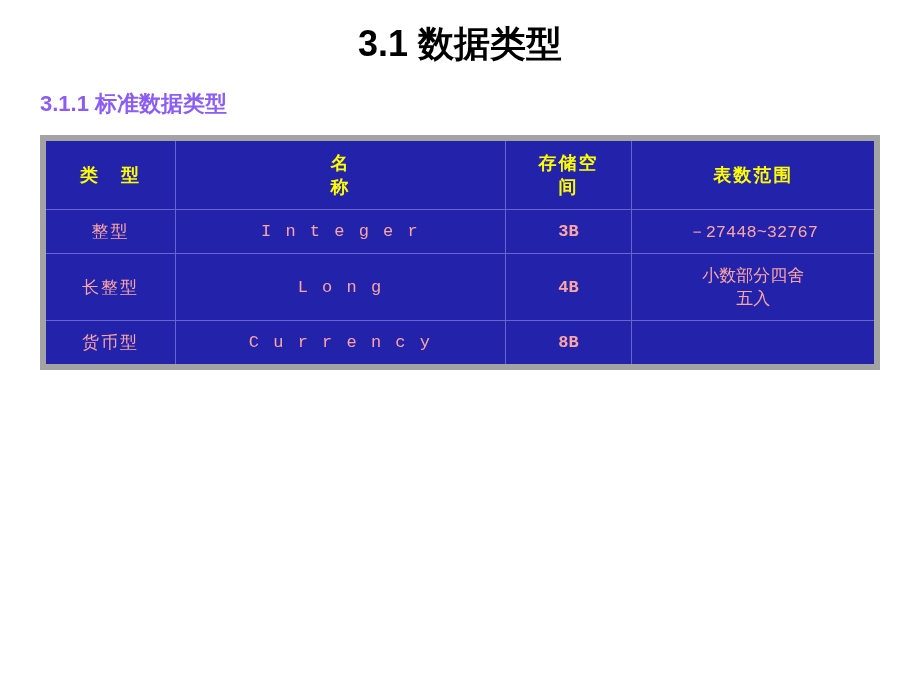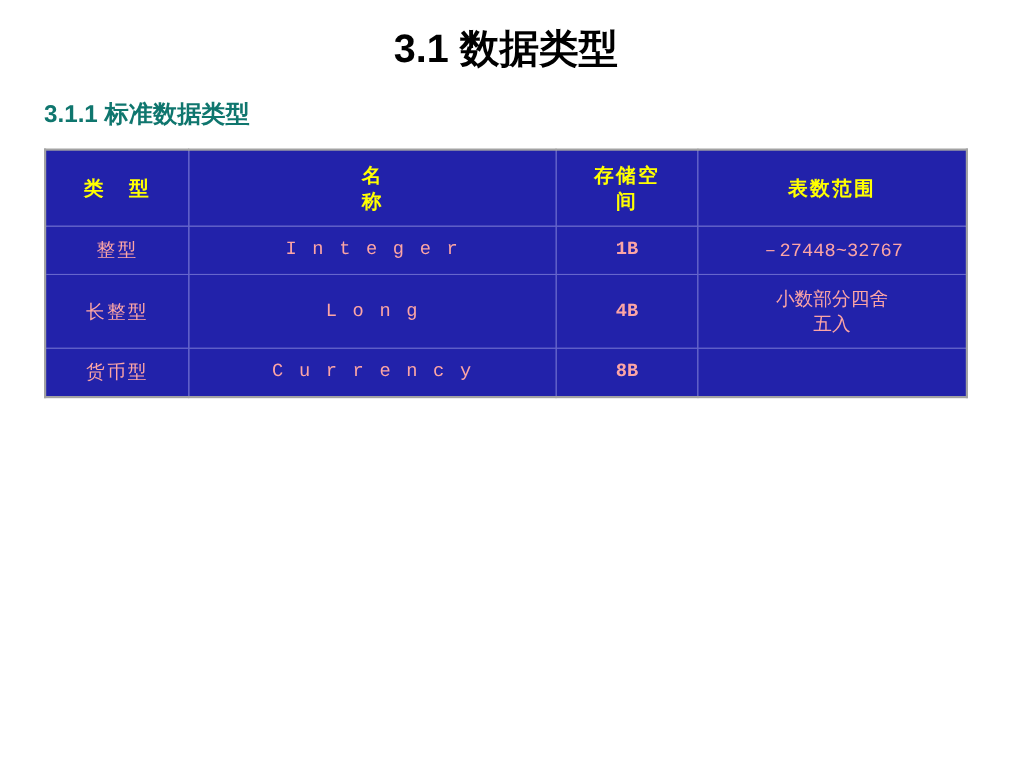--- a/index.html
+++ b/index.html
@@ -28,21 +28,21 @@
       font-size: 36px;
       font-weight: bold;
       color: #000000;
       margin-bottom: 20px;
       font-family: "SimHei", "Microsoft YaHei", sans-serif;
     }
 
     .section-title {
       font-size: 22px;
       font-weight: bold;
-      color: #0f766e;
+      color: #8b5cf6;
       margin-bottom: 16px;
       font-family: "SimHei", "Microsoft YaHei", sans-serif;
     }
 
     .data-table {
       width: 100%;
       border-collapse: collapse;
       border: 2px solid #3333cc;
     }
 
@@ -106,21 +106,21 @@
     .td-range-mono {
       font-family: "Courier New", monospace;
       font-size: 16px;
     }
 
     .row-long td {
       vertical-align: middle;
     }
 
     .border-outer {
-      border: 2px solid #a3a3a3;
+      border: 6px solid #a3a3a3;
     }
   </style>
 </head>
 <body>
 
 <div class="page-container">
 
   <h1 class="main-title">3.1  数据类型</h1>
 
   <h2 class="section-title">3.1.1  标准数据类型</h2>
@@ -131,21 +131,21 @@
         <th>类&nbsp;&nbsp;&nbsp;型</th>
         <th>名<br>称</th>
         <th>存储空<br>间</th>
         <th>表数范围</th>
       </tr>
     </thead>
     <tbody>
       <tr>
         <td class="td-type">整型</td>
         <td class="td-name">I n t e g e r</td>
-        <td class="td-size">1B</td>
+        <td class="td-size">3B</td>
         <td class="td-range-mono">－27448~32767</td>
       </tr>
       <tr class="row-long">
         <td class="td-type">长整型</td>
         <td class="td-name">L o n g</td>
         <td class="td-size">4B</td>
         <td class="td-range">小数部分四舍<br>五入</td>
       </tr>
       <tr>
         <td class="td-type">货币型</td>

